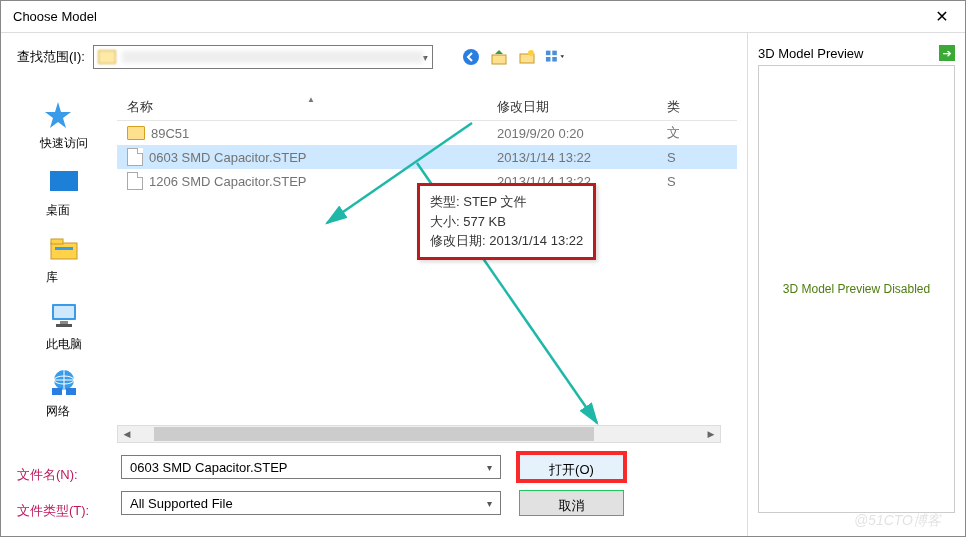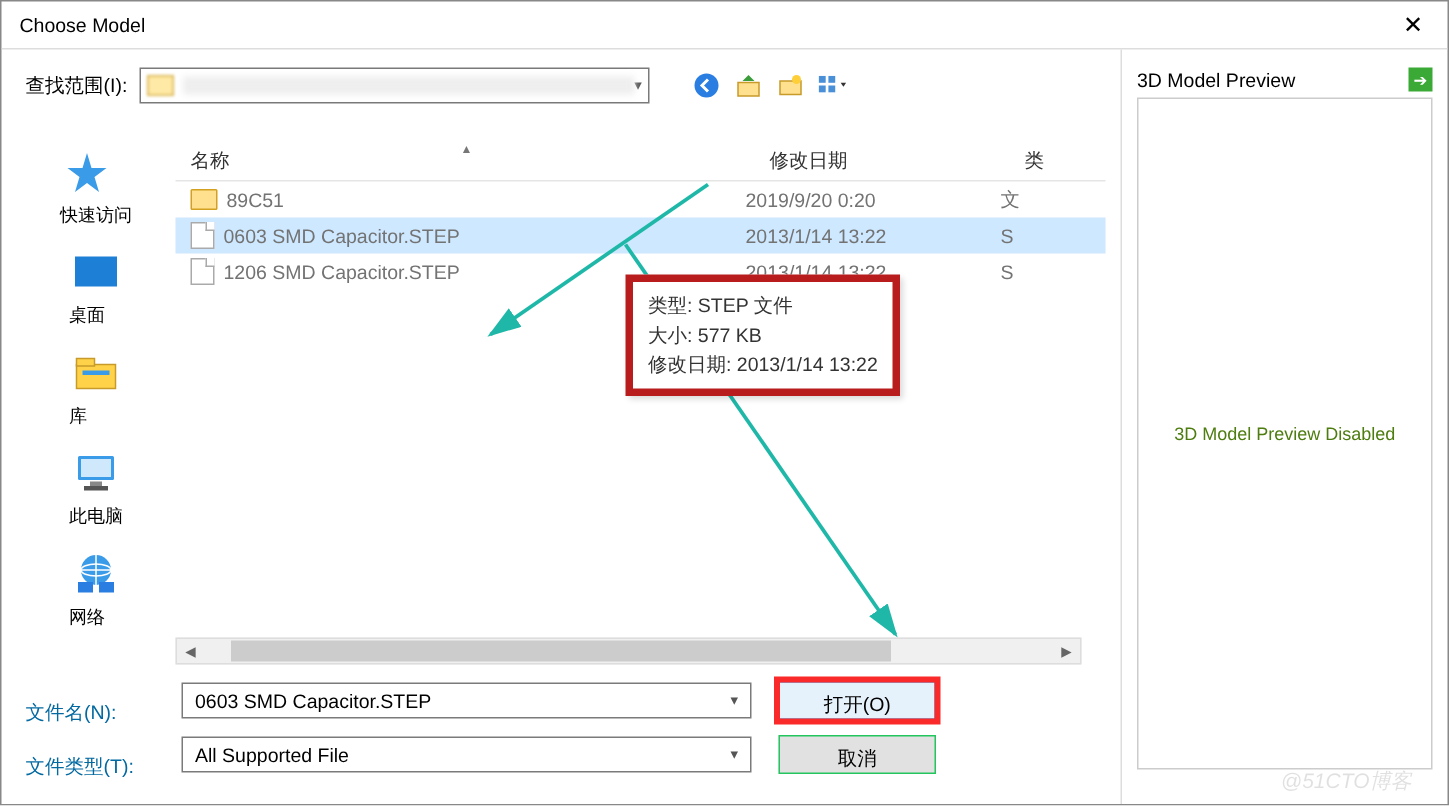--- a/index.html
+++ b/index.html
@@ -18,38 +18,38 @@
     .nav-icons { display: flex; gap: 8px; margin-left: 20px; align-items: center; }
     .nav-icon { width: 20px; height: 20px; display: flex; align-items: center; justify-content: center; font-size: 14px; cursor: pointer; }
     .body-row { display: flex; height: 350px; }
     .places-bar { width: 106px; display: flex; flex-direction: column; align-items: center; padding-top: 6px; gap: 14px; }
     .place-item { display: flex; flex-direction: column; align-items: flex-start; gap: 4px; cursor: pointer; }
     .place-item .pi-label { font-size: 12px; color: #000; }
     .pi-icon { width: 36px; height: 32px; display: flex; align-items: center; justify-content: center; }
     .file-list { flex: 1; border: none; position: relative; }
     .list-header { display: flex; height: 28px; align-items: center; border-bottom: 1px solid #e5e5e5; font-size: 13px; color: #333; }
     .col-name { flex: 0 0 380px; padding-left: 10px; position: relative; }
-    .col-date { flex: 0 0 170px; margin-left: 16px; }
+    .col-date { flex: 0 0 170px; }
     .col-type { flex: 0 0 30px; }
     .sort-ind { position: absolute; left: 50%; top: -3px; font-size: 8px; color: #777; }
     .list-row { display: flex; height: 24px; align-items: center; font-size: 13px; color: #737373; }
     .list-row.selected { background: #cde8ff; }
     .cell-name { flex: 0 0 380px; padding-left: 10px; display: flex; align-items: center; gap: 6px; }
     .cell-date { flex: 0 0 170px; }
     .cell-type { flex: 0 0 30px; }
     .file-icon { width: 16px; height: 18px; border: 1px solid #aaa; background: #fff; position: relative; }
     .file-icon::after { content: ''; position: absolute; top: -1px; right: -1px; width: 5px; height: 5px; background: #fff; border-left: 1px solid #aaa; border-bottom: 1px solid #aaa; }
     .folder-ic { width: 18px; height: 14px; background: #ffe08f; border: 1px solid #d4a020; border-radius: 1px; }
-    .tooltip { position: absolute; left: 300px; top: 90px; background: #fff; border: 5px solid #b91c1c; padding: 6px 10px; font-size: 13px; color: #333; line-height: 1.5; box-shadow: 2px 2px 4px rgba(0,0,0,0.15); z-index: 10; }
+    .tooltip { position: absolute; left: 300px; top: 90px; background: #fff; border: 3px solid #b91c1c; padding: 6px 10px; font-size: 13px; color: #333; line-height: 1.5; box-shadow: 2px 2px 4px rgba(0,0,0,0.15); z-index: 10; }
     .scrollbar-h { position: absolute; bottom: 0; left: 0; right: 16px; height: 18px; background: #f0f0f0; border: 1px solid #ddd; display: flex; align-items: center; }
     .scrollbar-h .thumb { width: 440px; height: 14px; background: #ccc; margin-left: 18px; }
     .scrollbar-h .arrow { width: 18px; height: 16px; display: flex; align-items: center; justify-content: center; font-size: 9px; color: #666; }
     .bottom-controls { margin-top: 10px; }
     .ctrl-row { display: flex; align-items: center; height: 28px; margin-bottom: 8px; }
-    .ctrl-label { width: 110px; font-size: 13px; color: #0369a1; padding-left: 6px; margin-top: 16px; }
+    .ctrl-label { width: 110px; font-size: 13px; color: #be185d; padding-left: 6px; margin-top: 16px; }
     .ctrl-combo { width: 380px; height: 24px; border: 1px solid #7a7a7a; background: #fff; display: flex; align-items: center; padding: 0 8px; font-size: 13px; font-family: "Consolas", monospace; }
     .ctrl-combo .combo-arrow { margin-left: auto; font-size: 10px; color: #555; }
     .action-btn { width: 105px; height: 26px; border: 1px solid #22c55e; background: #e1e1e1; display: flex; align-items: flex-end; justify-content: center; font-size: 13px; margin-left: 18px; cursor: pointer; }
     .action-btn.highlighted { outline: 4px solid #fb2a2a; outline-offset: -1px; background: #e5f1fb; border-color: #0078d7; }
     .preview-panel { width: 218px; border-left: 1px solid #ddd; padding: 12px 10px; position: relative; }
     .preview-header { display: flex; align-items: center; justify-content: space-between; font-size: 13px; color: #000; margin-bottom: 4px; }
     .preview-arrow { width: 16px; height: 16px; background: #3ba935; display: flex; align-items: center; justify-content: center; color: #fff; font-size: 11px; }
     .preview-body { border: 1px solid #ccc; height: 448px; display: flex; align-items: center; justify-content: center; font-size: 12px; color: #4d7c0f; text-align: center; }
     .arrow-svg { position: absolute; pointer-events: none; z-index: 5; }
     .watermark { position: absolute; bottom: 6px; right: 24px; font-size: 14px; color: rgba(0,0,0,0.12); font-style: italic; }

